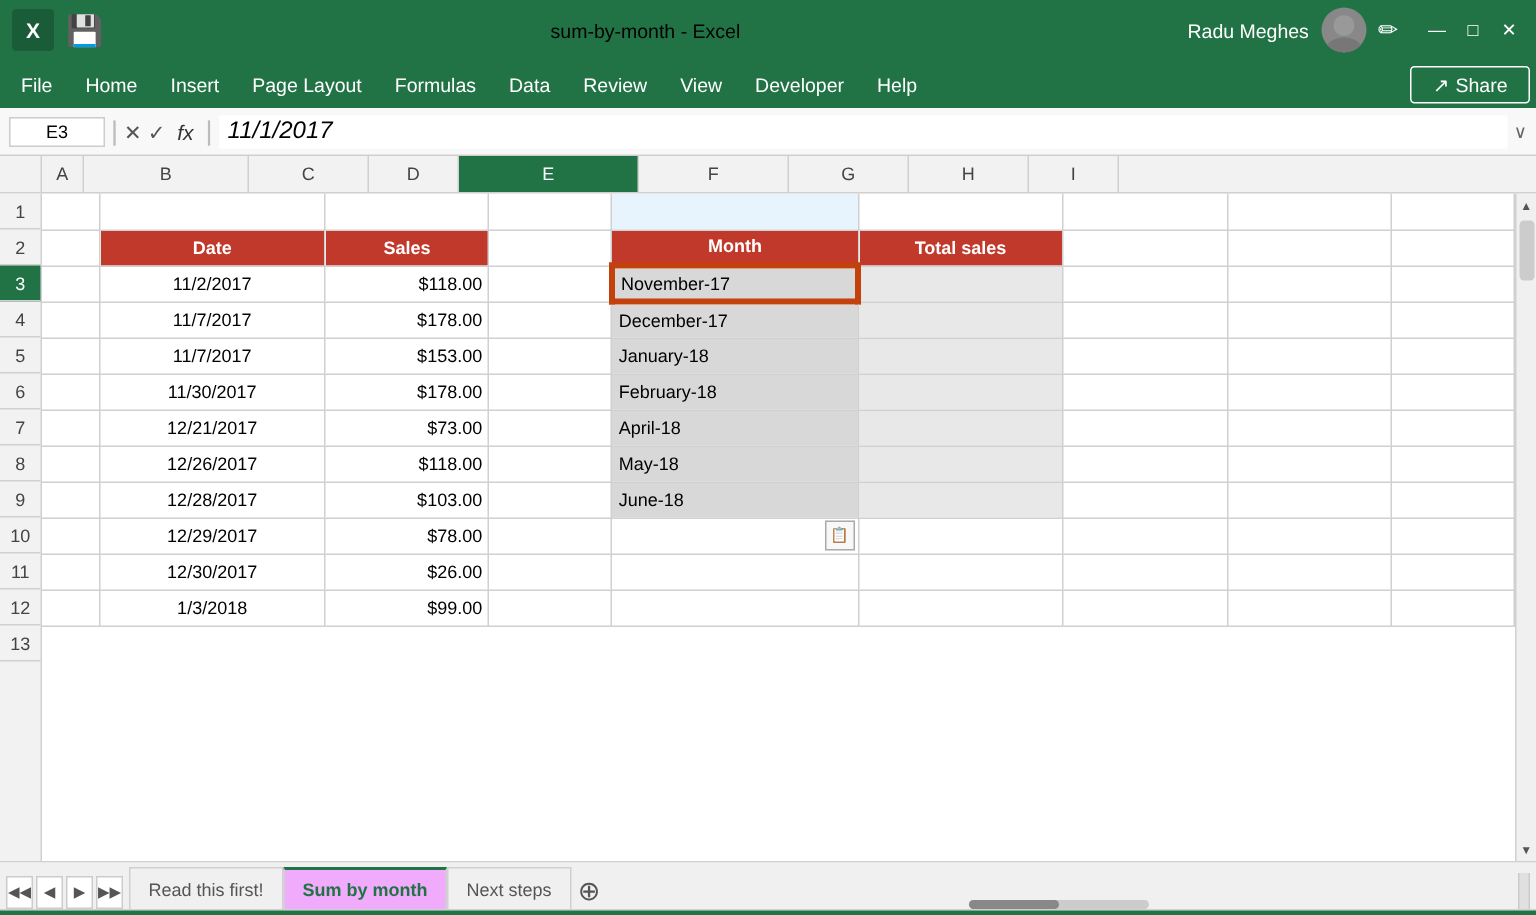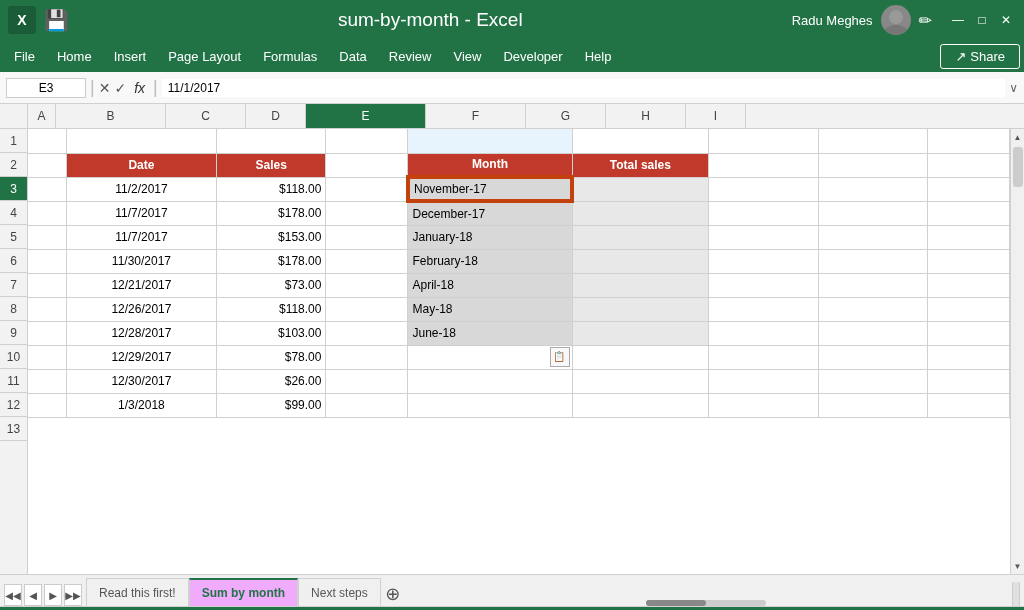--- a/index.html
+++ b/index.html
@@ -4,40 +4,40 @@
   <style>
     * { box-sizing: border-box; margin: 0; padding: 0; }
     body { font-family: 'Segoe UI', Arial, sans-serif; font-size: 12px; background: #f0f0f0; width: 1024px; height: 610px; overflow: hidden; }
 
     
     #title-bar {
       display: flex; align-items: center; background: #217346; color: white;
       height: 40px; padding: 0 8px; gap: 8px;
     }
     #title-bar .excel-icon { width: 28px; height: 28px; background: #1a5c38; border-radius: 3px; display:flex; align-items:center; justify-content:center; font-weight:bold; font-size:14px; color:white; }
-    #title-bar .title-text { flex:1; text-align:center; color:#ffffff; font-size:19px; }
+    #title-bar .title-text { flex:1; text-align:center; color:#000000; font-size:13px; }
     #title-bar .user-area { display:flex; align-items:center; gap:8px; }
     #title-bar .avatar { width:28px; height:28px; border-radius:50%; background:#888; overflow:hidden; display:flex; align-items:center; justify-content:center; font-size:12px; color:white; }
     #title-bar .win-controls { display:flex; gap:4px; margin-left:8px; }
     #title-bar .win-btn { width:20px; height:20px; display:flex; align-items:center; justify-content:center; color:white; cursor:pointer; font-size:12px; }
 
     
     #menu-bar {
       display:flex; align-items:center; background:#217346; color:white;
       height:32px; padding:0 4px; gap:2px;
     }
     #menu-bar .menu-item { padding:4px 10px; cursor:pointer; color:white; font-size:13px; border-radius:2px; }
     #menu-bar .share-btn { margin-left:auto; background:#217346; border:1px solid white; color:white; padding:4px 14px; border-radius:3px; cursor:pointer; font-size:13px; display:flex; align-items:center; gap:4px; }
 
     
     #formula-bar {
       display:flex; align-items:center; background:#f8f8f8; border-bottom:1px solid #d0d0d0;
       height:32px; padding:0 6px; gap:4px;
     }
-    #cell-ref { width:80px; border:1px solid #ccc; padding:2px 6px; font-size:12px; text-align:center; }
+    #cell-ref { width:64px; border:1px solid #ccc; padding:2px 6px; font-size:12px; text-align:center; }
     #fx-btn { font-style:italic; color:#333; font-size:13px; padding:0 4px; }
     #formula-input { flex:1; border:1px solid #ccc; padding:2px 6px; font-size:12px; }
     .col-header { border-right:1px solid #d0d0d0; text-align:center; font-size:12px; color:#444; background:#f2f2f2; display:flex; align-items:center; justify-content:center; user-select:none; height:24px; }
     .col-header.active { background:#217346; color:white; }
     #row-headers { display:flex; flex-direction:column; background:#f2f2f2; border-right:1px solid #d0d0d0; min-width:28px; }
     .row-header { border-bottom:1px solid #d0d0d0; text-align:center; font-size:12px; color:#444; display:flex; align-items:center; justify-content:center; min-height:24px; height:24px; }
     .row-header.active { background:#217346; color:white; }
 
     
     #grid { flex:1; overflow:hidden; position:relative; }
@@ -98,21 +98,21 @@
   </button>
 </div>
 
 <div id="formula-bar">
   <input id="cell-ref" value="E3" style="">
   <span style="color:#bbb; font-size:18px;">|</span>
   <span style="font-size:14px; color:#555; cursor:pointer;">✕</span>
   <span style="font-size:14px; color:#555; cursor:pointer;">✓</span>
   <span id="fx-btn" style="font-style:italic; font-size:14px; color:#333; cursor:pointer;">fx</span>
   <span style="color:#bbb; font-size:18px;">|</span>
-  <input id="formula-input" value="11/1/2017" style="flex: 1 1 0%; border: none; outline: none; font-size: 12px; padding: 2px 6px;">
+  <input id="formula-input" value="11/1/2017" style="flex: 1 1 0%; border: none; outline: none; font-size: 16px; padding: 2px 6px; font-style: italic;">
   <span style="cursor:pointer; color:#666;">∨</span>
 </div>
 
 <div style="display:flex; flex:1; background:white; overflow:hidden; height:470px;">
 
   <div style="flex:1; display:flex; flex-direction:column; overflow:hidden;">
 
     <div style="display:flex; background:#f2f2f2; border-bottom:1px solid #d0d0d0;">
 
       <div style="width:28px; min-width:28px; border-right:1px solid #d0d0d0; height:24px;"></div>

